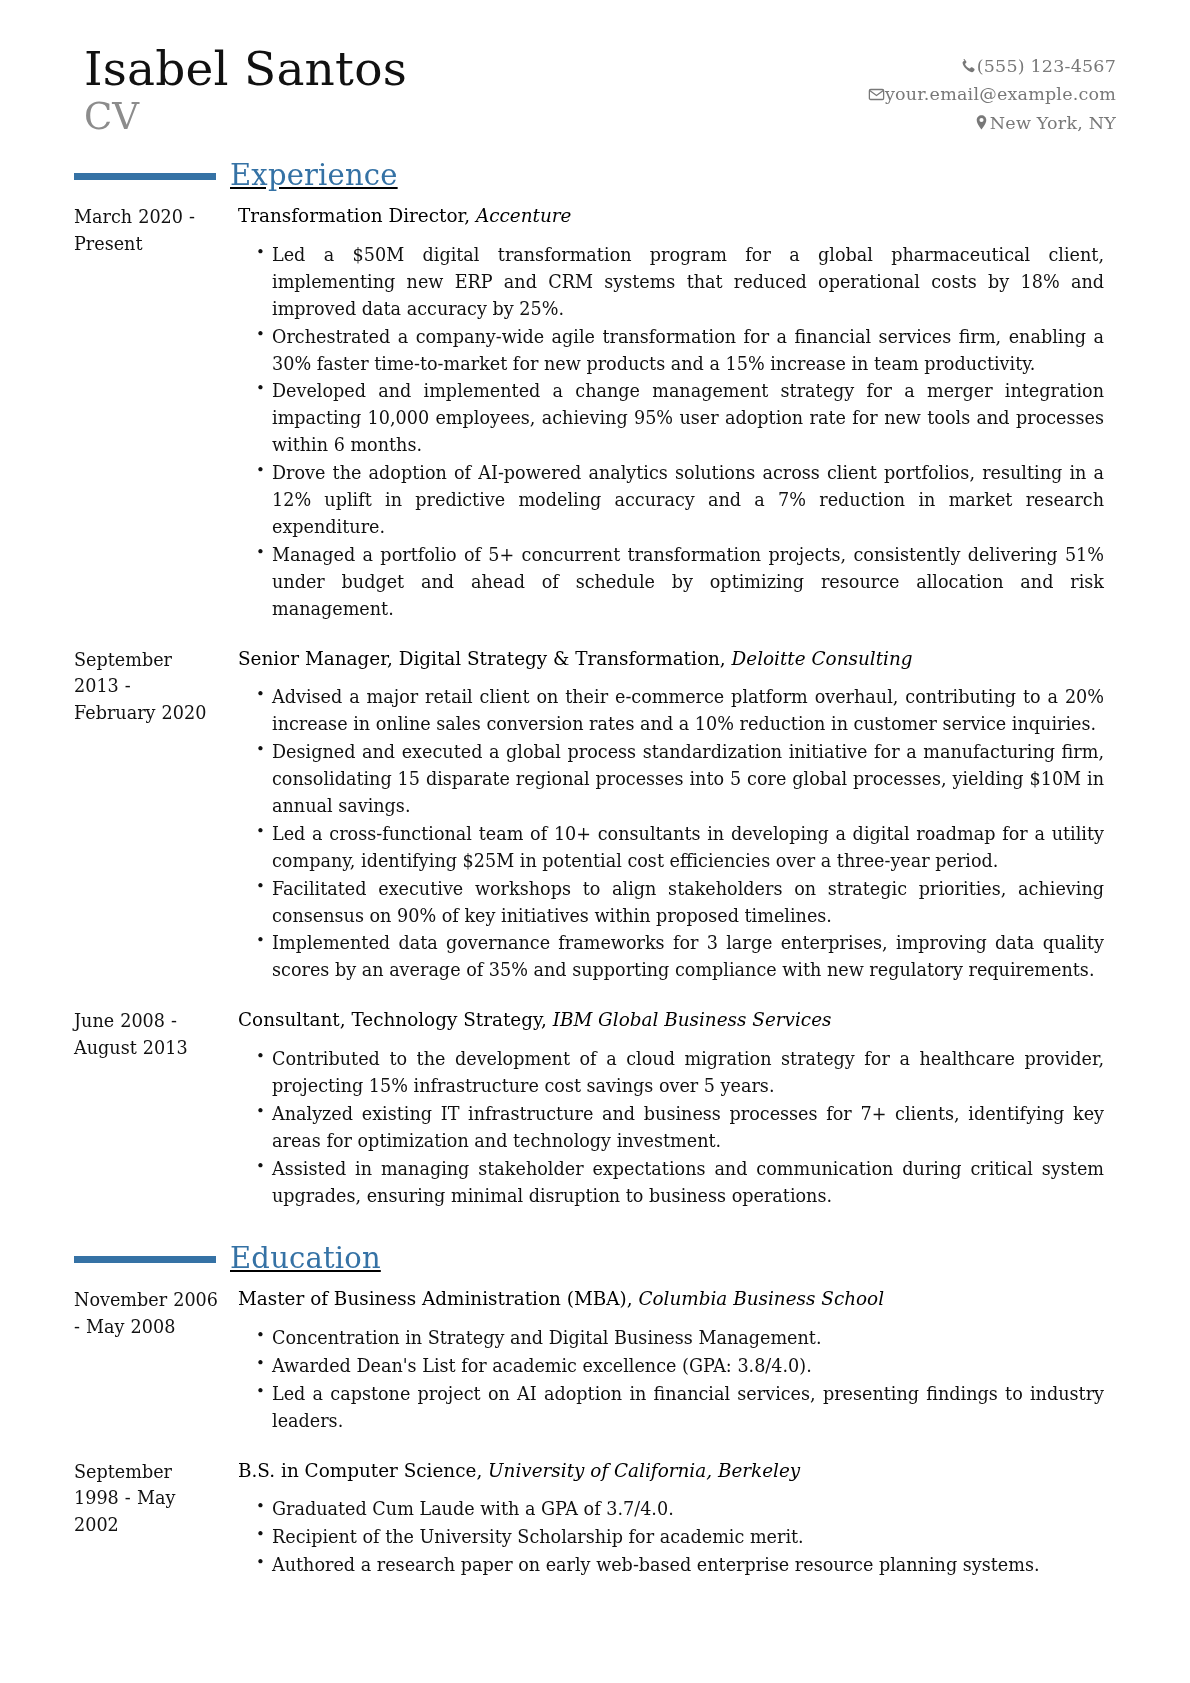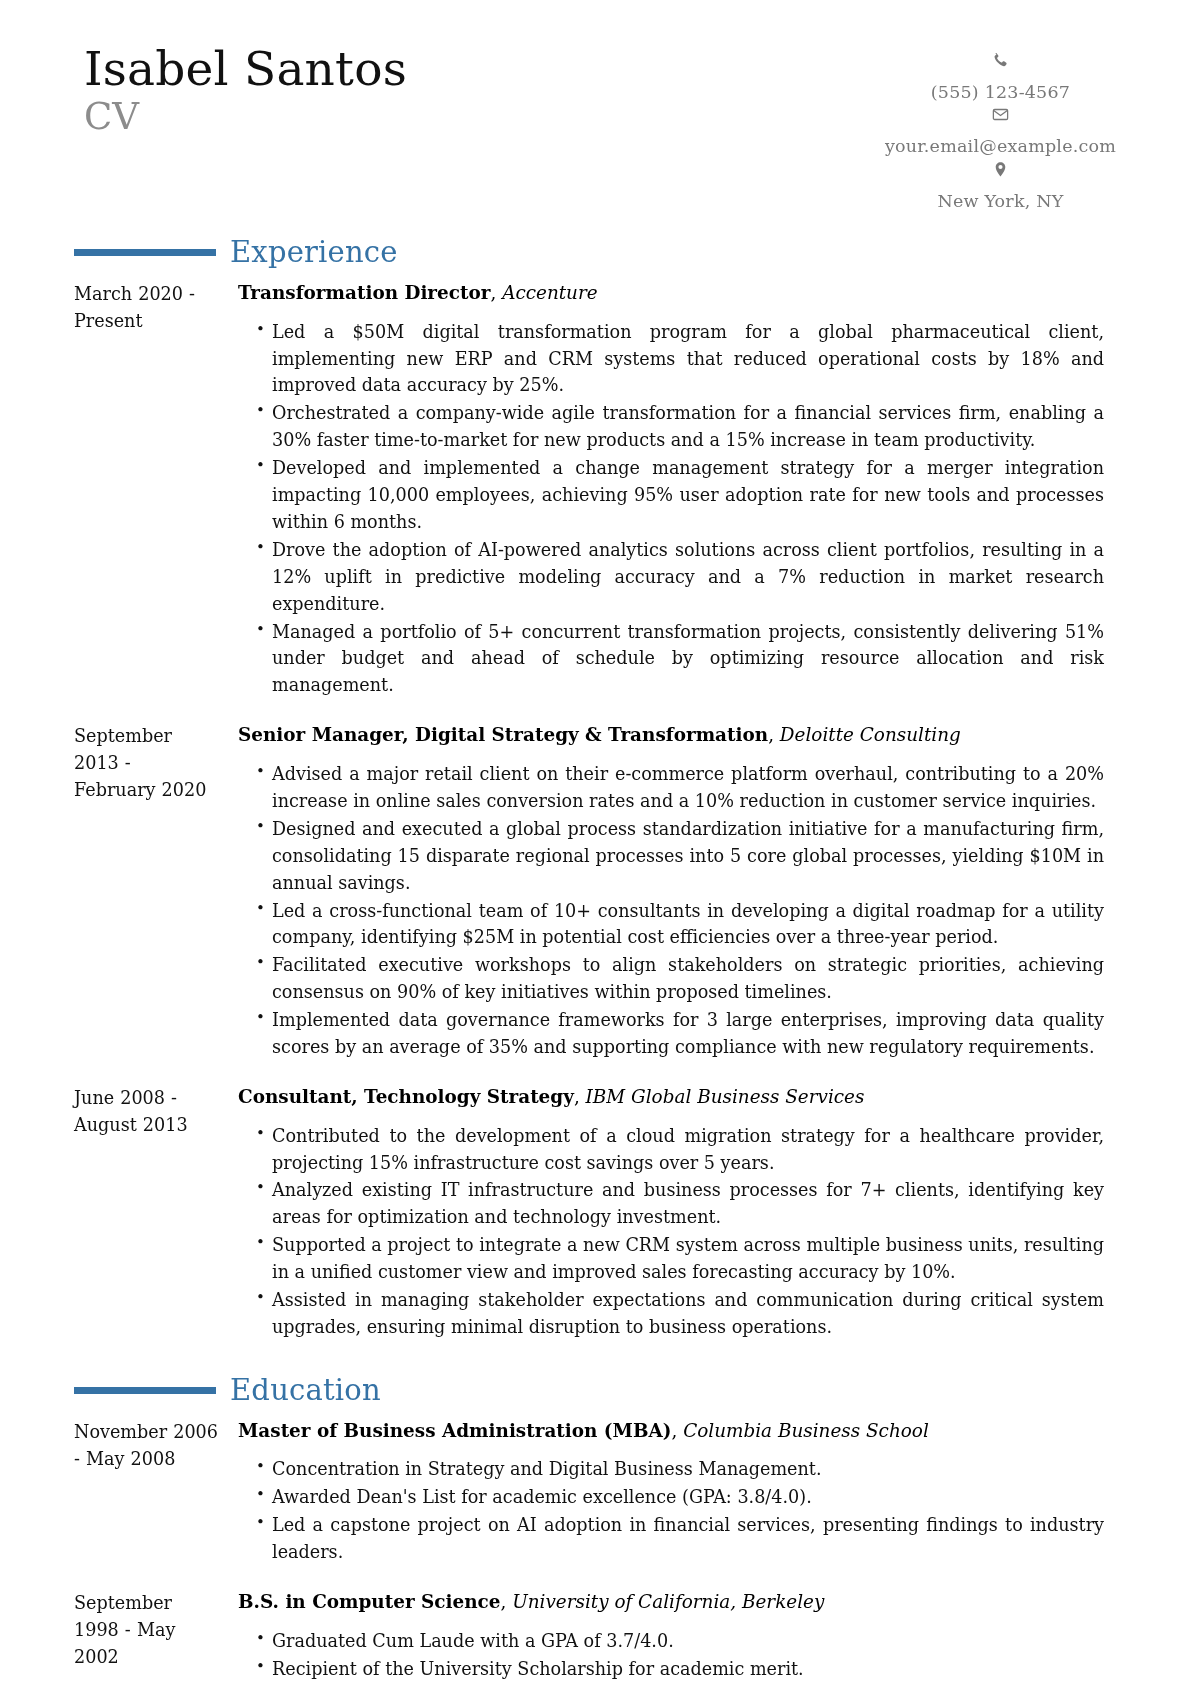--- a/index.html
+++ b/index.html
@@ -48,43 +48,42 @@
   .contact {
     text-align: right;
     padding-top: 8px;
     color: #787878;
     font-size: 17.5px;
     line-height: 1.62;
   }
   .contact-row {
     display: flex;
     align-items: center;
-    justify-content: space-between;
-    gap: 9px;
+    justify-content: flex-end;
     white-space: nowrap;
-    flex-direction: column;
   }
   .contact-ico {
     display: inline-flex;
     align-items: center;
     justify-content: center;
     width: 17px;
     height: 17px;
     flex: 0 0 17px;
   }
   .contact-ico svg { display: block; }
   .contact-txt { letter-spacing: 0.2px; }
 
   
   .section-head {
     display: flex;
     align-items: center;
     gap: 0px;
     margin-top: 22px;
     margin-bottom: 5px;
+    text-decoration: underline;
   }
   .section-rule {
     width: 142px;
     height: 7px;
     background: #3572a5;
     flex: 0 0 142px;
     margin-right: 14px;
   }
   .section-title {
     color: #3572a5;
@@ -116,21 +115,21 @@
     padding-left: 20px;
     min-width: 0;
   }
   .entry-title {
     font-size: 18.4px;
     line-height: 1.45;
     color: #000000;
     margin-bottom: 1px;
   }
   .entry-title .role {
-    font-weight: 700;
+    font-weight: 400;
   }
   .entry-title .org {
     font-style: italic;
     font-weight: 400;
   }
   ul.bullets {
     list-style: none;
     margin: 12px;
     padding: 0;
   }
@@ -228,21 +227,20 @@
           </ul>
         </div>
       </div>
       <div class="entry">
         <div class="entry-dates">June 2008 - August 2013</div>
         <div class="entry-body">
           <div class="entry-title"><span class="role">Consultant, Technology Strategy</span><span class="sep">, </span><span class="org">IBM Global Business Services</span></div>
           <ul class="bullets">
             <li>Contributed to the development of a cloud migration strategy for a healthcare provider, projecting 15% infrastructure cost savings over 5 years.</li>
             <li>Analyzed existing IT infrastructure and business processes for 7+ clients, identifying key areas for optimization and technology investment.</li>
-            <li>Supported a project to integrate a new CRM system across multiple business units, resulting in a unified customer view and improved sales forecasting accuracy by 10%.</li>
             <li>Assisted in managing stakeholder expectations and communication during critical system upgrades, ensuring minimal disruption to business operations.</li>
           </ul>
         </div>
       </div>
       <div class="section-head">
         <div class="section-rule"></div>
         <div class="section-title">Education</div>
       </div>
       <div class="entry">
         <div class="entry-dates">November 2006 - May 2008</div>

